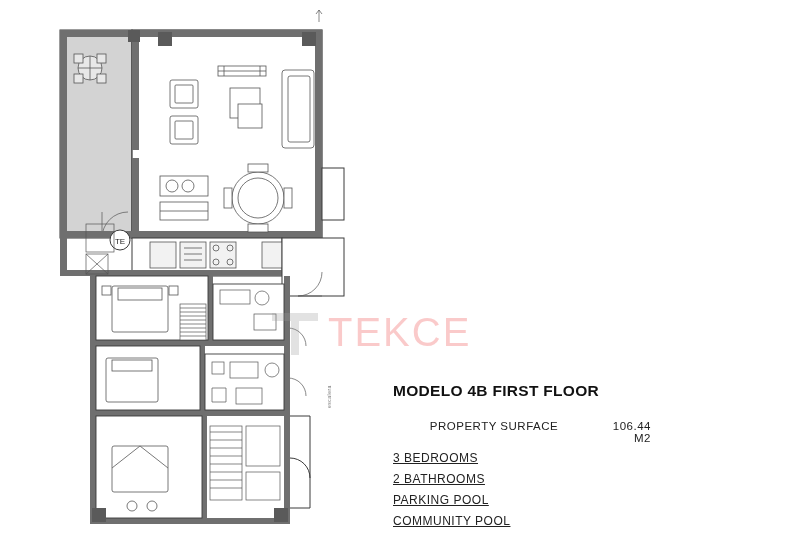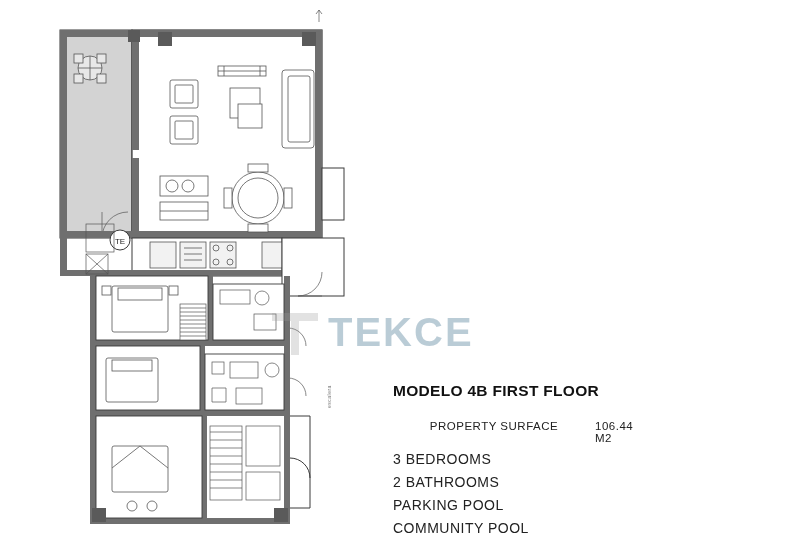--- a/index.html
+++ b/index.html
@@ -62,22 +62,22 @@
   }
   #watermark .wm-mark .bar-v {
     position: absolute;
     left: 19px; top: 4px;
     width: 8px; height: 42px;
     background: #9a9a9a;
   }
   #watermark .wm-text {
     font-size: 40px;
     letter-spacing: 2px;
-    font-weight: 700;
-    color: #0c4a6e;
+    font-weight: 400;
+    color: #ef4444;
     line-height: 1;
   }
 
   
   #info-panel {
     position: absolute;
     left: 393px;
     top: 382px;
     width: 360px;
   }
@@ -95,29 +95,30 @@
     letter-spacing: 0.5px;
     color: #222;
     margin-bottom: 7px;
   }
   .spec-label {
     width: 202px;
     flex: 0 0 auto;
     text-align: center;
   }
   .spec-value {
-    text-align: left;
+    text-align: right;
     width: 56px;
     flex: 0 0 auto;
   }
   .feature-row {
-    font-size: 14px;
+    font-size: 12px;
     letter-spacing: 0.5px;
     color: #222;
     margin-bottom: 7px;
+    text-decoration: underline;
   }
 
   
   .vert-label {
     position: absolute;
     font-size: 5px;
     color: #777;
     letter-spacing: 0.5px;
     transform: rotate(-90deg);
     transform-origin: left top;

